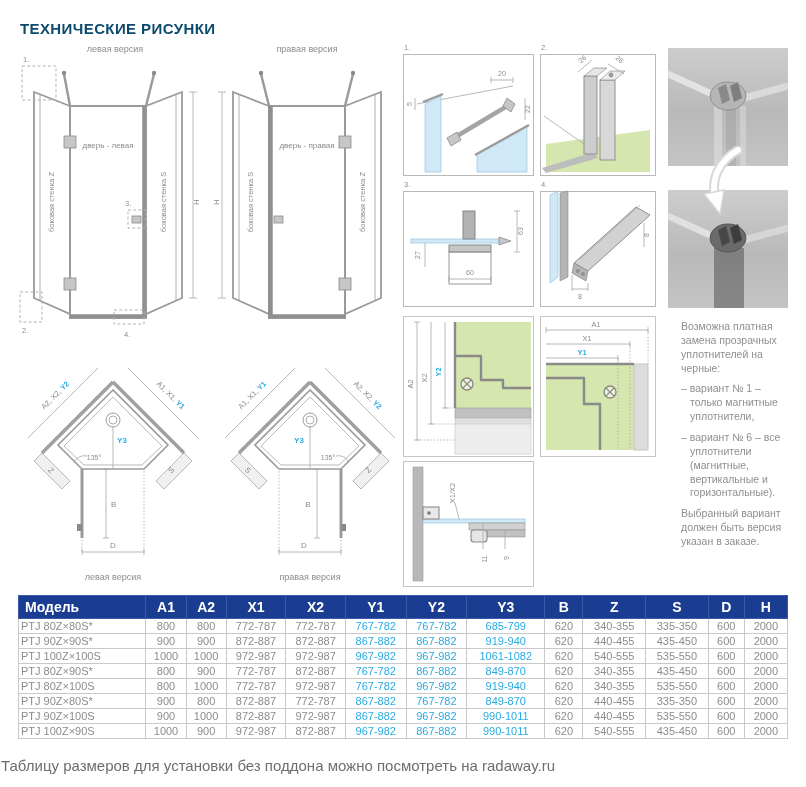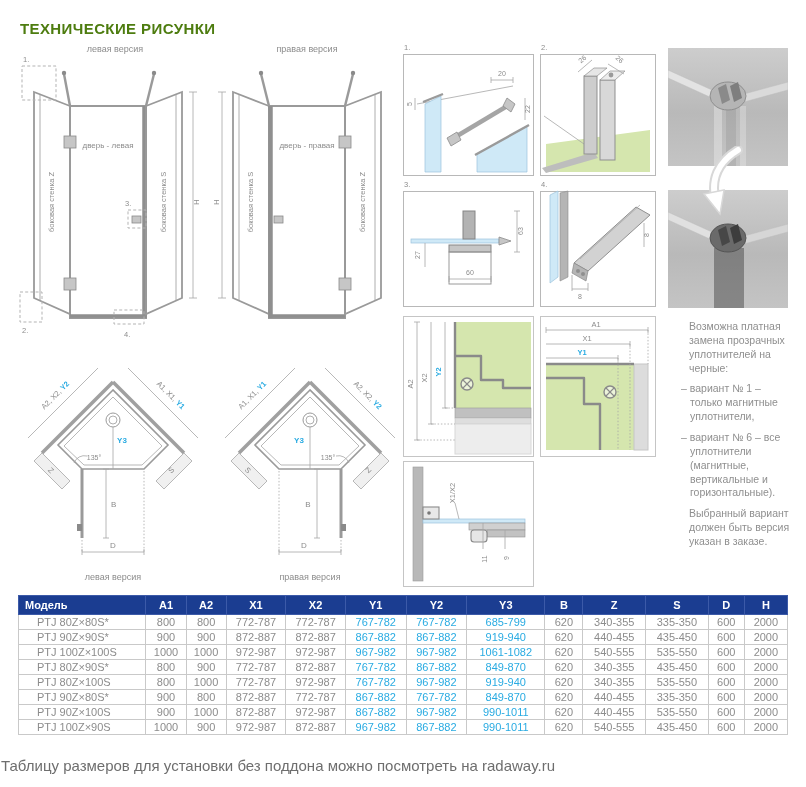--- a/index.html
+++ b/index.html
@@ -4,48 +4,48 @@
 <style>
   :root{
     --header-bg:#1b3d91; --cyan:#29abe2; --green:#d5e6ae; --glass:#cfe9f7;
     --line:#9a9a9a; --text-gray:#8c8c8c; --border:#c9c9c9;
   }
   *{box-sizing:border-box;}
   html,body{margin:0;padding:0;background:#fff;}
   body{width:806px;height:787px;position:relative;overflow:hidden;
        font-family:"Liberation Sans",sans-serif;}
   .abs{position:absolute;}
-  #title{left:20px;top:20px;font-size:15px;font-weight:700;color:#4d7c0f;letter-spacing:.4px;}
+  #title{left:20px;top:20px;font-size:15px;font-weight:700;color:#0c4a6e;letter-spacing:.4px;}
   svg{display:block;}
   svg text{font-family:"Liberation Sans",sans-serif;fill:var(--text-gray);}
   .t7{font-size:7px;} .t75{font-size:7.5px;} .t8{font-size:8px;} .t9{font-size:9px;}
   .mid{text-anchor:middle;}
   .cy{fill:var(--cyan);font-weight:700;}
   .ol{stroke:var(--line);fill:none;}
   .olk{stroke:#8a8a8a;stroke-width:2.4;fill:none;stroke-linejoin:round;}
   .dl{stroke:#a6a6a6;stroke-width:.8;fill:none;}
   .dt{stroke:#a6a6a6;stroke-width:.8;fill:none;stroke-dasharray:1.5 1.8;}
   .dsh{stroke:#b3b3b3;stroke-width:1;fill:none;stroke-dasharray:3 2.2;}
   .box{fill:#fff;stroke:#b8b8b8;stroke-width:1;}
   .glass{fill:var(--glass);stroke:#9cc3dc;stroke-width:.7;}
   .green{fill:var(--green);}
   .gfill{fill:#c6c6c6;stroke:#8a8a8a;stroke-width:.8;}
   .photo{position:absolute;width:120px;height:118px;
          background:linear-gradient(180deg,#cdcdcd,#b9b9b9 55%,#c4c4c4);overflow:hidden;}
   #seal-note{left:681px;top:320px;width:114px;font-size:10.5px;line-height:1.32;color:#8f8f8f;}
-  #seal-note p{margin:0 0 7px 8px;}
+  #seal-note p{margin:0 0 7px 0;}
   #seal-note .opt{padding-left:9px;text-indent:-9px;margin:0 0 7px 0;}
   #dim-table{left:18px;top:595px;width:770px;border-collapse:collapse;table-layout:fixed;
              font-size:11px;color:#8c8c8c;}
-  #dim-table th{background:var(--header-bg);color:#fff;font-weight:700;font-size:11px;
+  #dim-table th{background:var(--header-bg);color:#fff;font-weight:700;font-size:14px;
                 padding:3px 2px;border:1px solid #3c5aa8;text-align:center;}
   #dim-table th.model{text-align:left;padding-left:6px;}
   #dim-table td{border:1px solid var(--border);text-align:center;padding:1px 2px;height:14px;
                 white-space:nowrap;overflow:hidden;}
-  #dim-table td.model{text-align:left;padding-left:18px;}
+  #dim-table td.model{text-align:left;padding-left:2px;}
   #dim-table td.cyan{color:var(--cyan);}
   #footer{left:1px;top:757px;font-size:15px;color:#6e6e6e;}
 </style>
 </head>
 <body>
 
 <div id="title" class="abs">ТЕХНИЧЕСКИЕ РИСУНКИ</div>
 
 <div class="abs" style="left:18px;top:40px">
 <svg width="185" height="300" viewBox="0 0 185 300">

